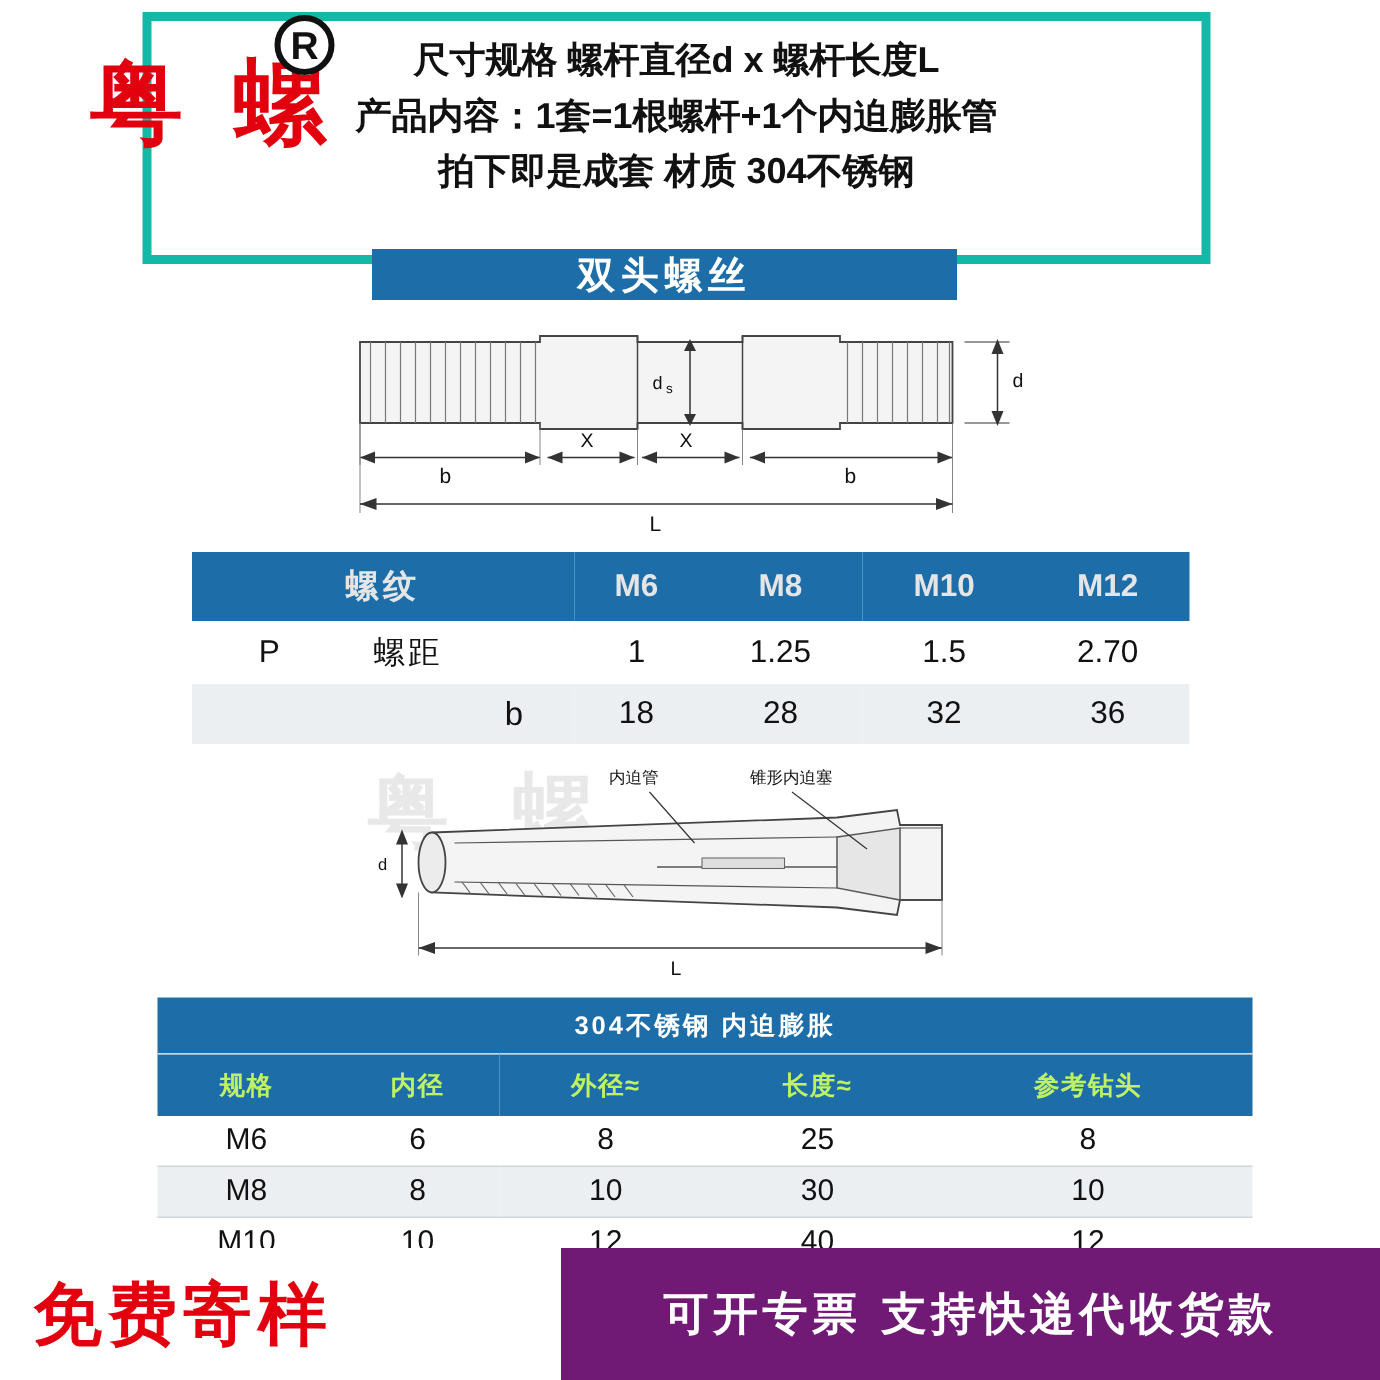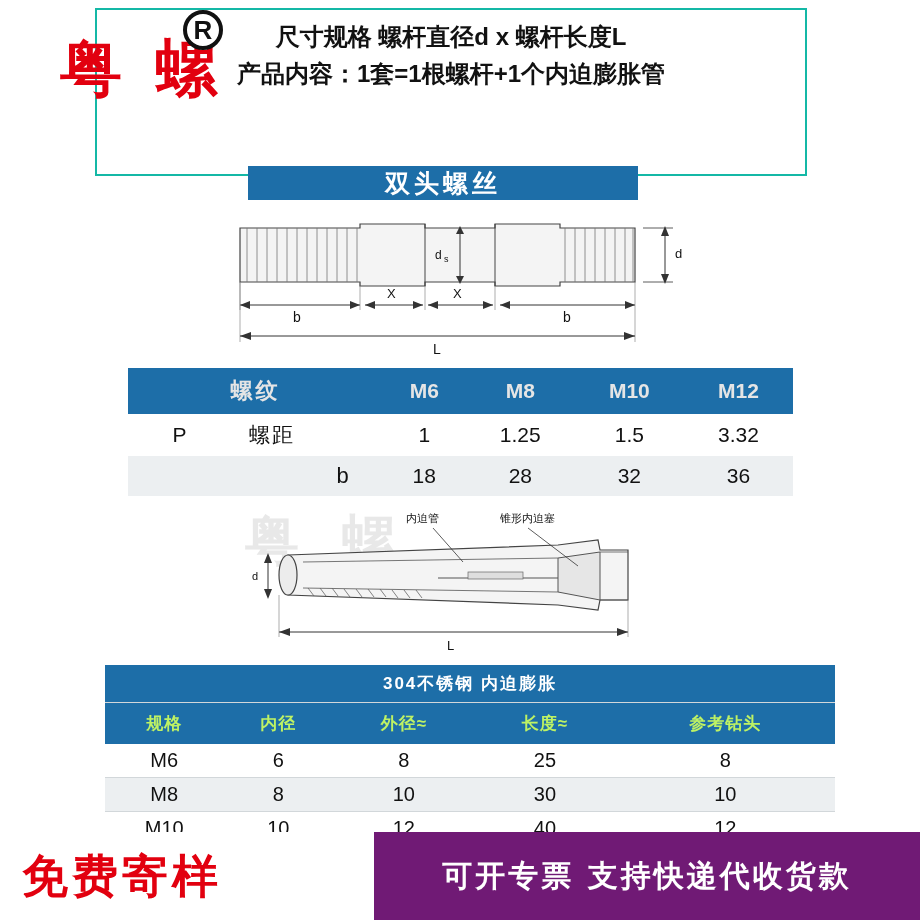--- a/index.html
+++ b/index.html
@@ -29,21 +29,21 @@
   .wm1 { left: 245px; top: 375px; }
   .wm2 { left: 245px; top: 505px; }
 
   
   .spec-box {
     position: absolute;
     left: 95px;
     top: 8px;
     width: 712px;
     height: 168px;
-    border: 2px solid #14b8a6;
+    border: 6px solid #14b8a6;
     box-sizing: border-box;
     background: #fff;
     z-index: 1;
   }
   .spec-line {
     font-size: 24px;
     color: #111;
     font-weight: bold;
     text-align: center;
     line-height: 1.55;
@@ -234,20 +234,21 @@
 </style>
 </head>
 <body>
 
 <div class="watermark wm1">粤  螺</div>
 <div class="watermark wm2">粤  螺</div>
 
 <div class="spec-box">
   <div class="spec-line l1">尺寸规格 螺杆直径d x 螺杆长度L</div>
   <div class="spec-line">产品内容：1套=1根螺杆+1个内迫膨胀管</div>
+  <div class="spec-line">拍下即是成套  材质 304不锈钢</div>
 </div>
 
 <div class="brand">
   <span class="brand-char">粤 螺</span>
   <span class="brand-r">R</span>
 </div>
 
 <div class="sec-title">双头螺丝</div>
 
 <svg class="draw1" viewBox="0 0 470 150">
@@ -338,21 +339,21 @@
       <th>M12</th>
     </tr>
   </thead>
   <tbody>
     <tr class="row-a">
       <td class="lbl-p">P</td>
       <td class="lbl-name">螺距</td>
       <td>1</td>
       <td>1.25</td>
       <td>1.5</td>
-      <td>3.32</td>
+      <td>2.70</td>
     </tr>
     <tr class="row-b">
       <td class="lbl-b" colspan="2">b</td>
       <td>18</td>
       <td>28</td>
       <td>32</td>
       <td>36</td>
     </tr>
   </tbody>
 </table>

